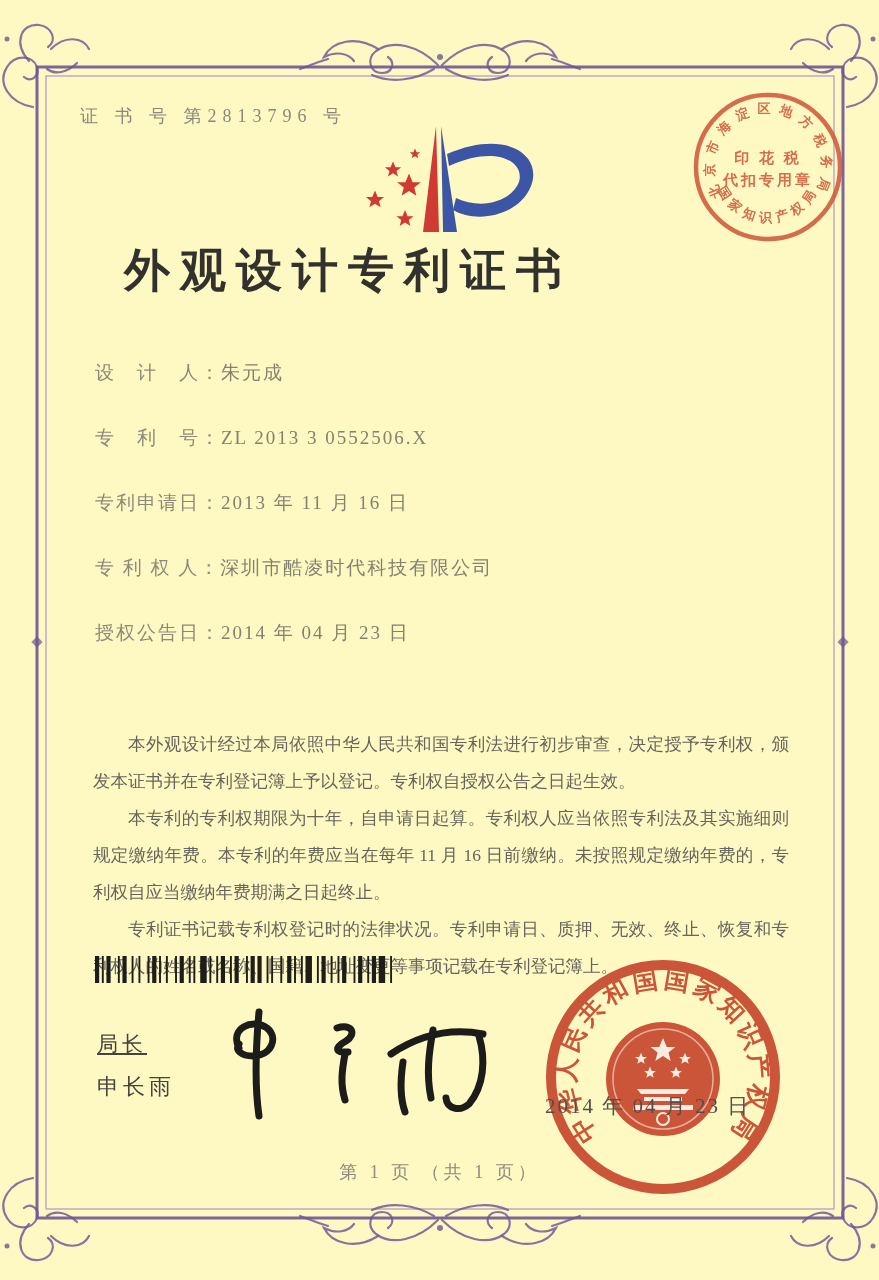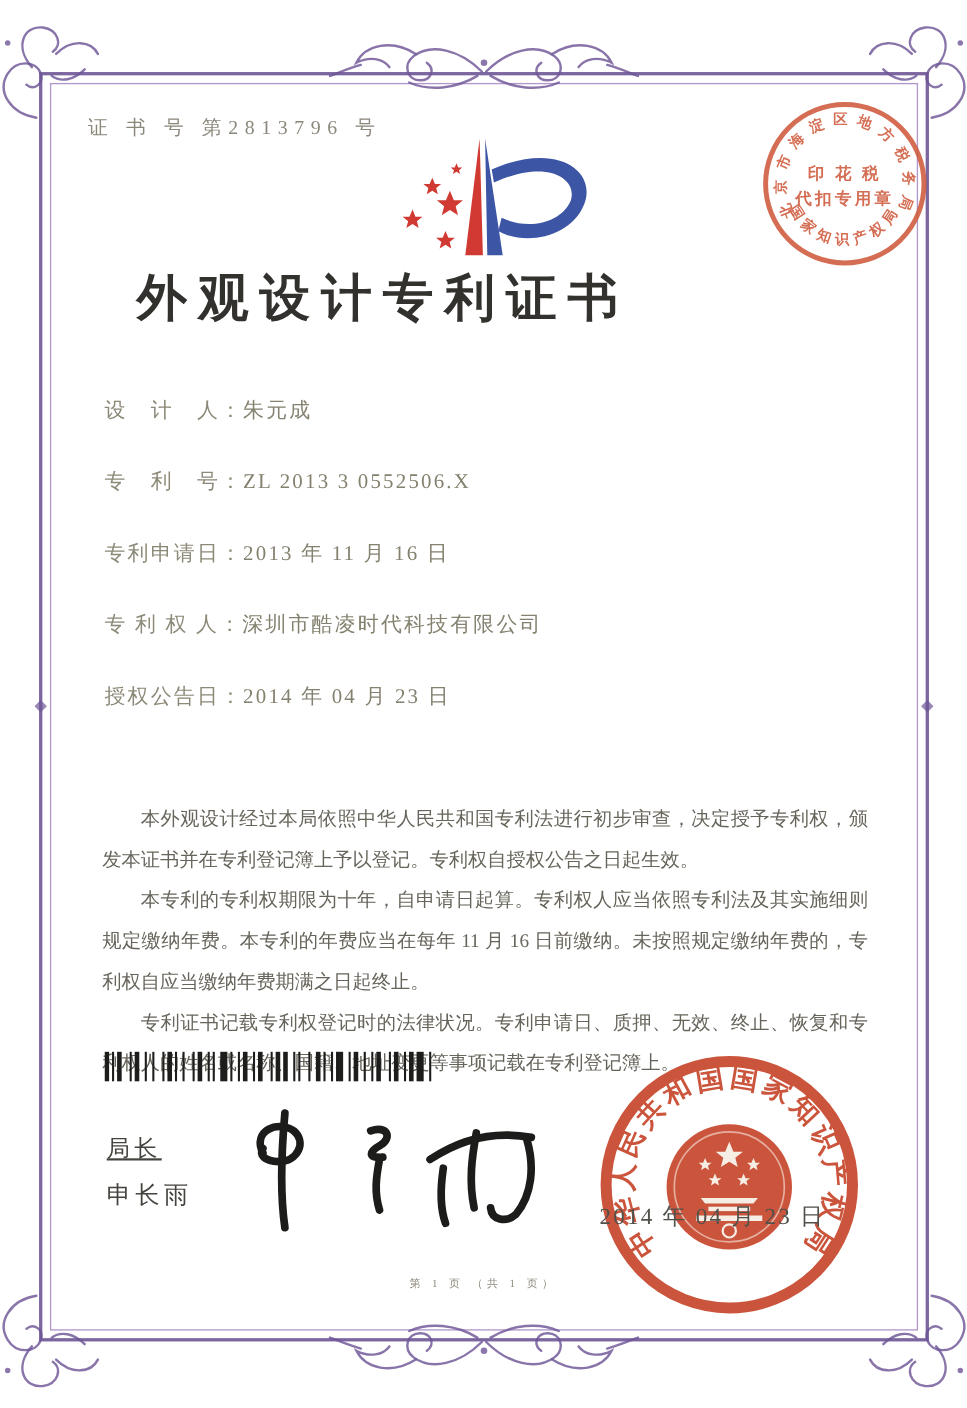--- a/index.html
+++ b/index.html
@@ -1,18 +1,18 @@
 <!DOCTYPE html>
 <html><head>
 <meta charset="utf-8">
 <style>
   html,body{margin:0;padding:0;background:#e8e8e6;}
   .page{
     position:relative;width:879px;height:1280px;margin:0 auto;
-    background:#ffffff;overflow:hidden;
+    background:#fef9c3;overflow:hidden;
     font-family:"Liberation Serif","DejaVu Serif",serif;
   }
   .frame{position:absolute;left:0;top:0;width:879px;height:1280px;pointer-events:none;}
   .cert-number{
     position:absolute;left:80px;top:104px;
     font-size:18px;letter-spacing:6px;color:#8b887b;
   }
   .logo{position:absolute;left:335px;top:120px;width:212px;height:116px;}
   .title{
     position:absolute;left:0;top:240px;width:696px;margin:0;
@@ -32,21 +32,21 @@
   .issuer-name{position:absolute;left:97px;top:1072px;font-size:22px;letter-spacing:4px;color:#45433e;font-family:Liberation Serif, serif;}
   .signature{position:absolute;left:195px;top:1000px;width:300px;height:122px;}
   .seal{position:absolute;left:533px;top:947px;width:260px;height:260px;opacity:.93;}
   .seal-date{
     position:absolute;left:545px;top:1092px;width:220px;
     font-size:21px;letter-spacing:2px;color:#51504a;z-index:5;
   }
   .tax-stamp{position:absolute;left:678px;top:77px;width:180px;height:180px;opacity:.88;}
   .footer{
     position:absolute;left:0;top:1160px;width:879px;text-align:center;
-    font-size:10px;letter-spacing:4px;color:#8d8a7e;
+    font-size:18px;letter-spacing:4px;color:#8d8a7e;
   }
   .orn-stroke{fill:none;stroke:#6e5596;stroke-width:2.2;stroke-linecap:round;opacity:.82;}
 </style>
 </head>
 <body>
 
 <div class="page">
 
   <svg class="frame" viewBox="0 0 879 1280">
     <defs>

